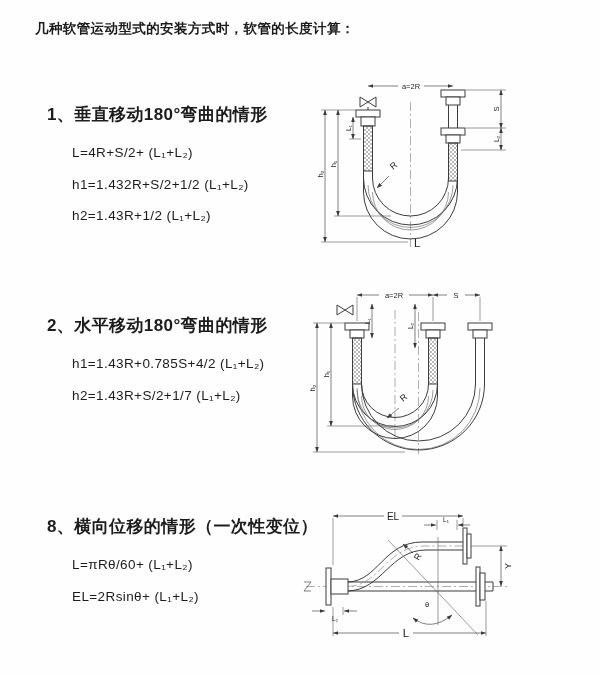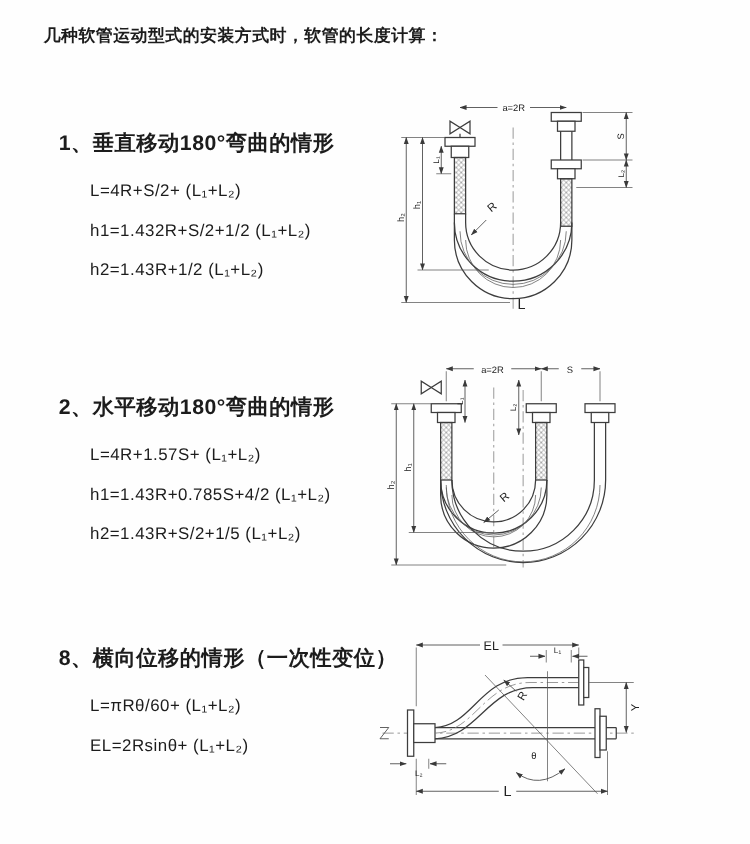--- a/index.html
+++ b/index.html
@@ -41,23 +41,22 @@
     <div class="formulas">
       <div class="formula">L=4R+S/2+ (L₁+L₂)</div>
       <div class="formula">h1=1.432R+S/2+1/2 (L₁+L₂)</div>
       <div class="formula">h2=1.43R+1/2 (L₁+L₂)</div>
     </div>
   </div>
 
   <div class="section" id="s2">
     <div class="heading">2、水平移动180°弯曲的情形</div>
     <div class="formulas">
-      <div class="formula">L=4R+1.57S+ (L₁+L₂)</div>
       <div class="formula">h1=1.43R+0.785S+4/2 (L₁+L₂)</div>
-      <div class="formula">h2=1.43R+S/2+1/5 (L₁+L₂)</div>
+      <div class="formula">h2=1.43R+S/2+1/7 (L₁+L₂)</div>
     </div>
   </div>
 
   <div class="section" id="s3">
     <div class="heading">8、横向位移的情形（一次性变位）</div>
     <div class="formulas">
       <div class="formula">L=πRθ/60+ (L₁+L₂)</div>
       <div class="formula">EL=2Rsinθ+ (L₁+L₂)</div>
     </div>
   </div>

